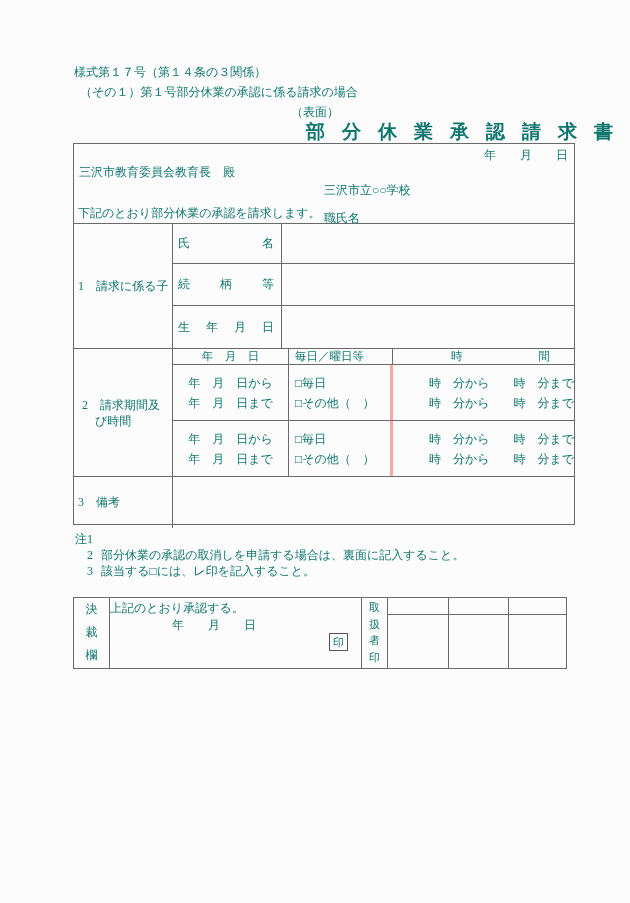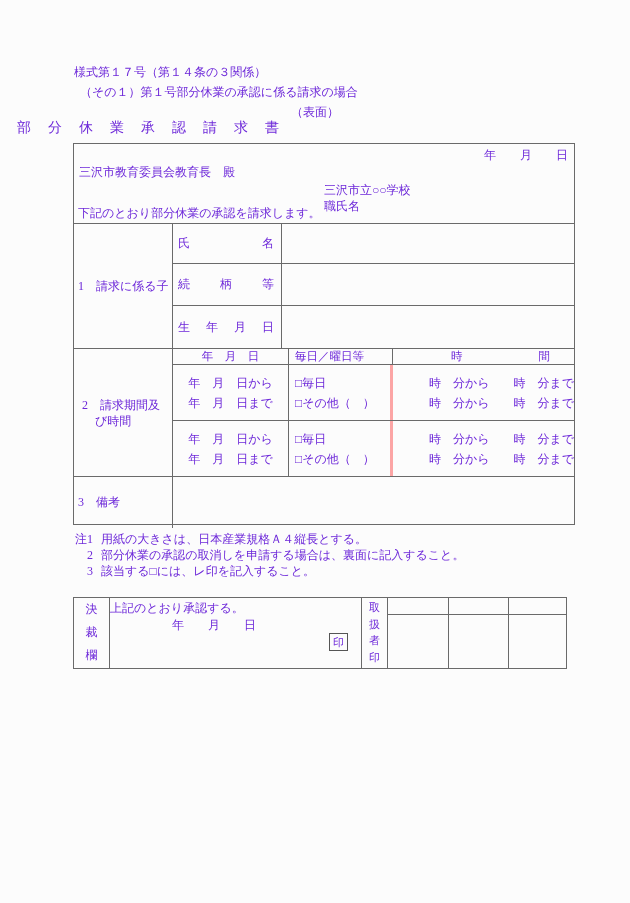--- a/index.html
+++ b/index.html
@@ -1,39 +1,39 @@
 <!DOCTYPE html>
 <html><head>
 <meta charset="utf-8">
 <style>
   * { margin:0; padding:0; box-sizing:border-box; }
   html,body { background:#e8e8e8; }
   .page {
     position:relative; width:630px; height:903px; margin:0 auto;
-    background:#fcfcfc; color:#6d28d9;
+    background:#fcfcfc; color:#0f766e;
     font-family:"Liberation Serif","DejaVu Serif",serif;
     font-size:12px; overflow:hidden;
   }
   .abs { position:absolute; }
   .b { border:1px solid #6a6a6a; }
 
   
   .form-code  { left:74px; top:64px; }
   .form-case  { left:80px; top:84px; }
   .form-side  { left:0; right:0; top:104px; text-align:center; }
-  .form-title { left:0; right:0; top:119px; text-align:left;
-                font-size:14px; letter-spacing:17px; text-indent:17px; }
+  .form-title { left:0; right:0; top:119px; text-align:right;
+                font-size:19px; letter-spacing:17px; text-indent:17px;font-weight:bold; }
 
   
   .main-table { left:73px; top:143px; width:502px; height:382px; }
   .hdr-block { position:relative; height:80px; border-bottom:1px solid #6a6a6a; }
   .hdr-date   { position:absolute; top:3px; right:6px; }
   .hdr-addr   { position:absolute; top:20px; left:5px; }
   .hdr-school { position:absolute; top:38px; left:250px; }
-  .hdr-name   { position:absolute; top:54px; left:250px; }
+  .hdr-name   { position:absolute; top:66px; left:250px; }
   .hdr-stmt   { position:absolute; bottom:1px; left:4px; }
 
   .sec { display:flex; }
   .sec1 { height:125px; border-bottom:1px solid #6a6a6a; }
   .sec2 { height:128px; border-bottom:1px solid #6a6a6a; }
   .sec3 { height:51px; }
   .row-label { width:99px; border-right:1px solid #6a6a6a;
                display:flex; align-items:center; padding-left:4px; }
   .sec-body { flex:1; display:flex; flex-direction:column; }
 
@@ -188,21 +188,20 @@
 
     <div class="sec sec3">
       <div class="row-label">3　備考</div>
       <div class="s3val"></div>
     </div>
   </div>
 
   <div class="abs notes">
     <div class="note-row">
       <span class="note-no">注1</span>
-      <span class="note-txt">用紙の大きさは、日本産業規格Ａ４縦長とする。</span>
     </div>
     <div class="note-row">
       <span class="note-no">2</span>
       <span class="note-txt">部分休業の承認の取消しを申請する場合は、裏面に記入すること。</span>
     </div>
     <div class="note-row">
       <span class="note-no">3</span>
       <span class="note-txt">該当する□には、レ印を記入すること。</span>
     </div>
   </div>

